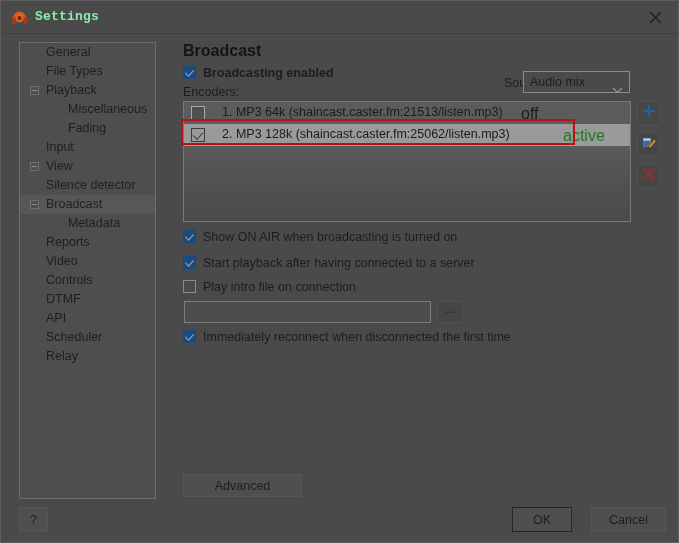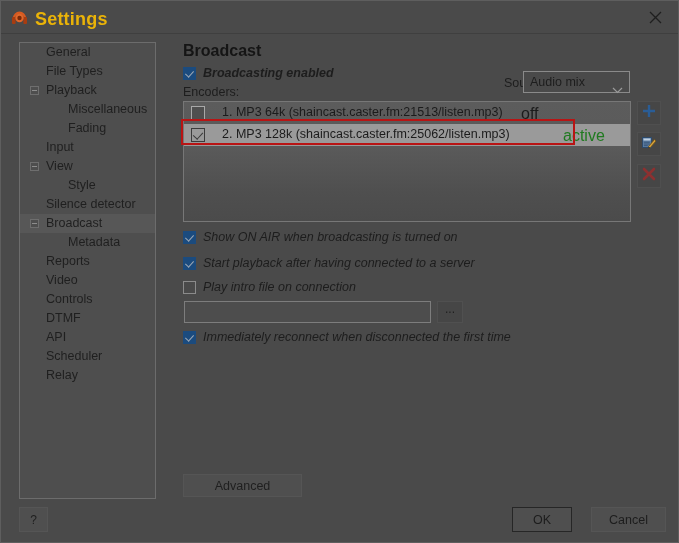--- a/index.html
+++ b/index.html
@@ -35,24 +35,25 @@
     box-sizing: border-box;
   }
   #app-icon {
     position: absolute;
     left: 10px; top: 8px;
     width: 17px; height: 17px;
   }
   #title-text {
     position: absolute;
     left: 34px; top: 8px;
-    font-size: 18px;
+    font-size: 13px;
     font-weight: bold;
-    color: #eab308;
+    color: #86efac;
     letter-spacing: .2px;
+    font-family: Liberation Mono, monospace;
   }
   #close-btn {
     position: absolute;
     right: 0; top: 0;
     width: 46px; height: 32px;
     display: flex;
     align-items: center;
     justify-content: center;
     cursor: pointer;
   }
@@ -109,24 +110,22 @@
     position: absolute;
     left: 0; top: 5px;
     font-size: 16px;
     font-weight: bold;
     color: #151515;
   }
 
   .cb-row {
     position: absolute;
     display: flex;
-    align-items: center;
     white-space: nowrap;
     cursor: pointer;
-    font-style: italic;
   }
   .cbox {
     width: 13px; height: 13px;
     box-sizing: border-box;
     flex: none;
     margin-right: 7px;
     position: relative;
   }
   .cbox.on {
     background: #1b4b7e;
@@ -385,23 +384,20 @@
       </div>
       <div class="tree-item lvl1">
         <span class="tree-label">Fading</span>
       </div>
       <div class="tree-item lvl0">
         <span class="tree-label">Input</span>
       </div>
       <div class="tree-item lvl0">
         <span class="expander"></span>
         <span class="tree-label">View</span>
-      </div>
-      <div class="tree-item lvl1">
-        <span class="tree-label">Style</span>
       </div>
       <div class="tree-item lvl0">
         <span class="tree-label">Silence detector</span>
       </div>
       <div class="tree-item lvl0 selected">
         <span class="expander"></span>
         <span class="tree-label">Broadcast</span>
       </div>
       <div class="tree-item lvl1">
         <span class="tree-label">Metadata</span>

